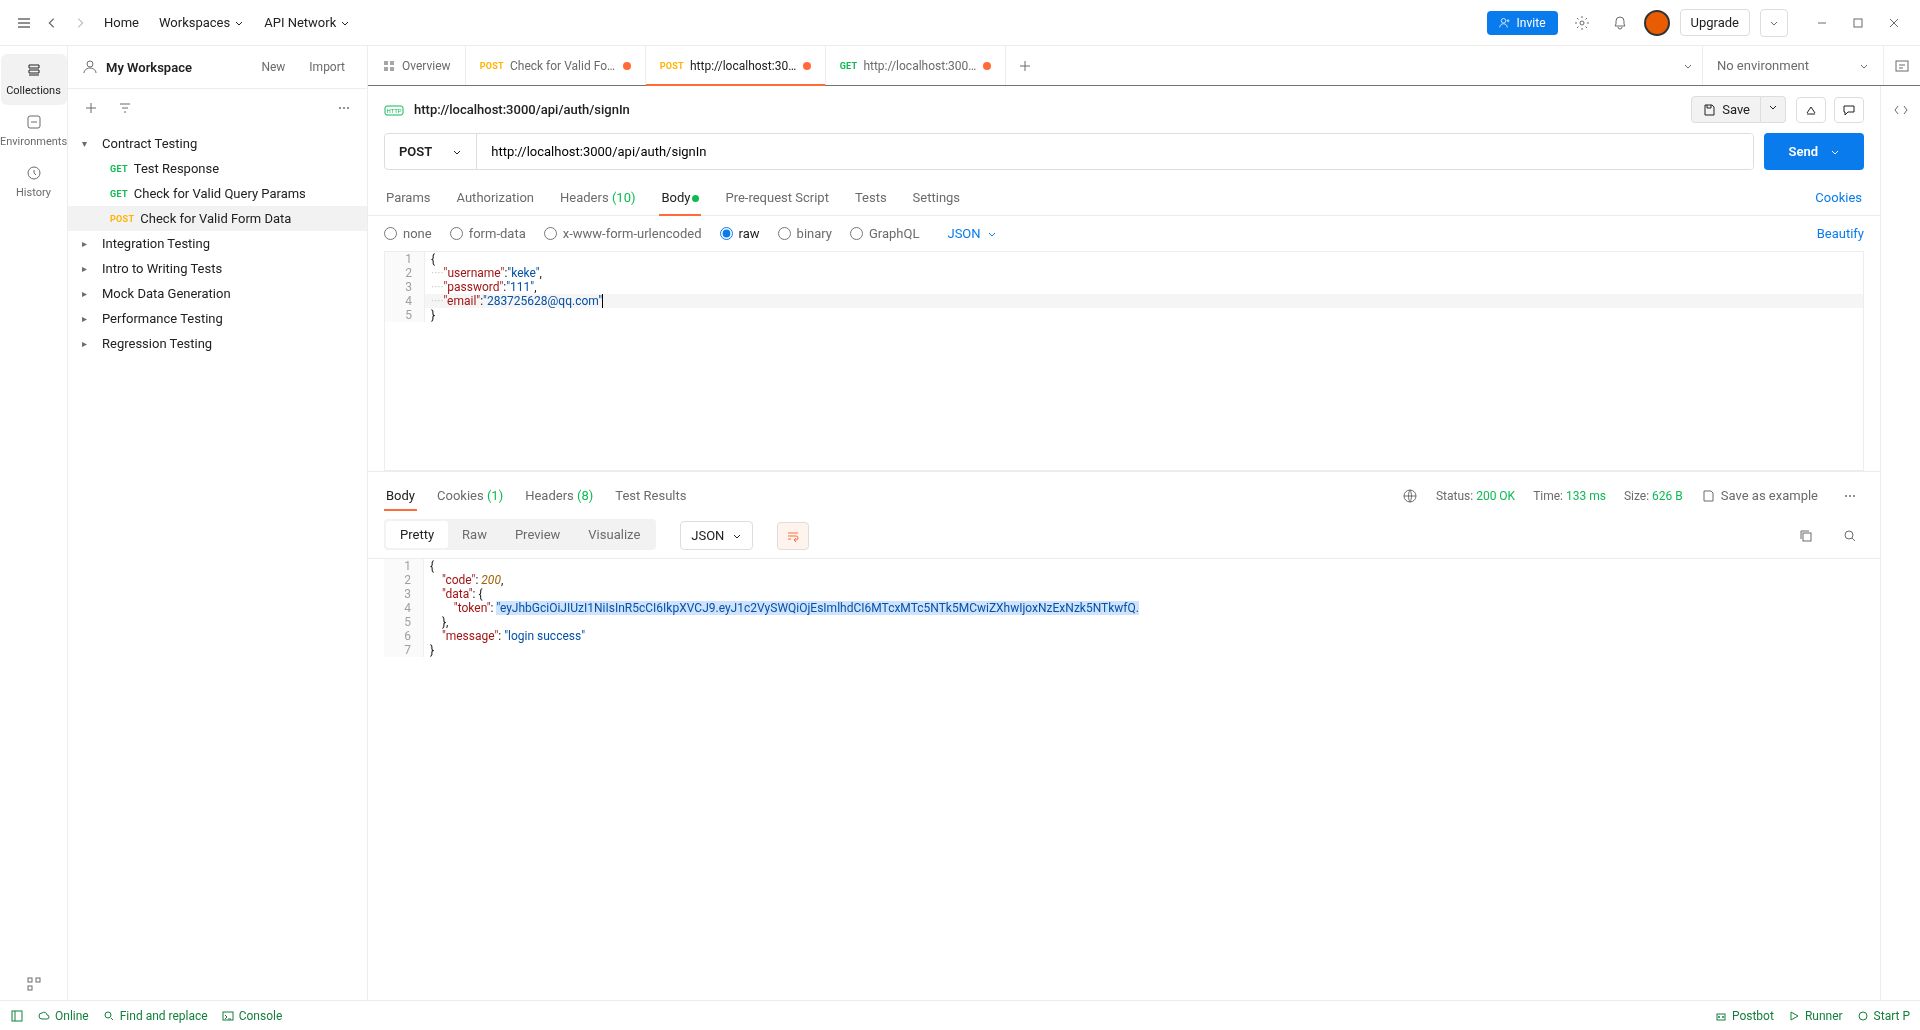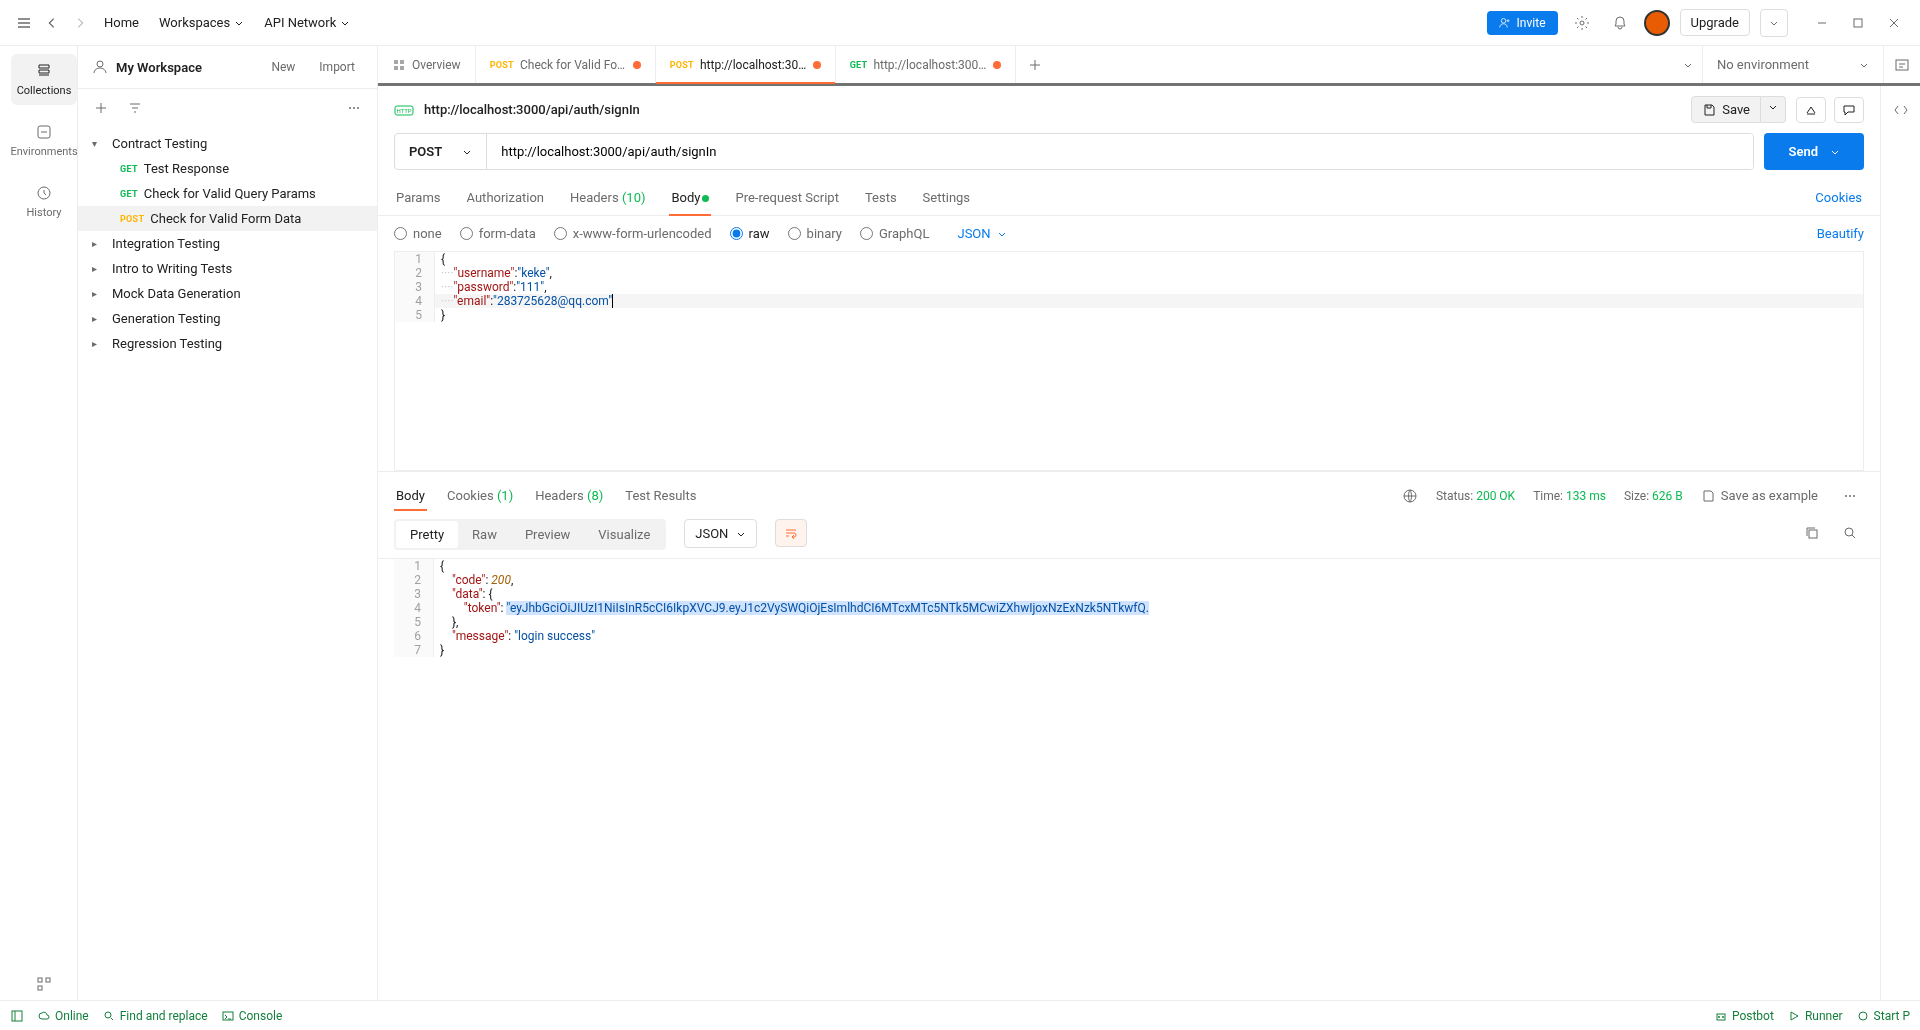--- a/index.html
+++ b/index.html
@@ -17,21 +17,21 @@
 .icon-btn { width: 28px; height: 28px; display: flex; align-items: center; justify-content: center; color: #6b6b6b; cursor: pointer; }
 .avatar { width: 26px; height: 26px; border-radius: 50%; background: #e85d04; border: 2px solid #333; }
 .upgrade-btn { border: 1px solid #ddd; padding: 5px 10px; border-radius: 4px; cursor: pointer; display: flex; align-items: center; gap: 4px; }
 .win-controls { display: flex; gap: 4px; margin-left: 8px; }
 .win-controls .icon-btn { width: 32px; }
 
 
 .body { display: flex; flex: 1; overflow: hidden; }
 
 
-.left-rail { width: 78px; border-right: 1px solid #ededed; display: flex; flex-direction: column; align-items: flex-end; padding-top: 8px; gap: 10px; }
+.left-rail { width: 68px; border-right: 1px solid #ededed; display: flex; flex-direction: column; align-items: center; padding-top: 8px; }
 .rail-item { display: flex; flex-direction: column; align-items: center; gap: 4px; padding: 8px 4px; width: 66px; border-radius: 6px; cursor: pointer; color: #6b6b6b; font-size: 11px; }
 .rail-item.active { background: #f2f2f2; color: #212121; }
 
 
 .sidebar { width: 300px; border-right: 1px solid #ededed; display: flex; flex-direction: column; }
 .ws-header { display: flex; align-items: center; padding: 10px 14px; gap: 8px; border-bottom: 1px solid #ededed; }
 .ws-header .ws-name { font-weight: 600; flex: 1; }
 .ws-btn { padding: 4px 8px; cursor: pointer; color: #6b6b6b; font-size: 12px; }
 .sidebar-toolbar { display: flex; align-items: center; padding: 6px 10px; gap: 8px; color: #6b6b6b; }
 .sidebar-toolbar .tool { width: 26px; height: 26px; display: flex; align-items: center; justify-content: center; cursor: pointer; }
@@ -42,21 +42,21 @@
 .tree-row .chevron { width: 14px; color: #6b6b6b; font-size: 10px; }
 .tree-row.child { padding-left: 42px; }
 .method-badge { font-size: 9px; font-weight: 700; letter-spacing: 0.3px; }
 .method-get { color: #0cbb52; }
 .method-post { color: #ffb400; }
 
 
 .main { flex: 1; display: flex; flex-direction: column; overflow: hidden; }
 
 
-.tabs { display: flex; align-items: center; border-bottom: 3px solid #737373; height: 40px; }
+.tabs { display: flex; align-items: center; border-bottom: 1px solid #737373; height: 40px; }
 .tab { display: flex; align-items: center; gap: 6px; padding: 0 14px; height: 100%; border-right: 1px solid #ededed; cursor: pointer; font-size: 12px; color: #6b6b6b; max-width: 180px; position: relative; }
 .tab.active { color: #212121; }
 .tab.active::after { content: ""; position: absolute; bottom: -1px; left: 0; right: 0; height: 2px; background: #ff6c37; }
 .tab .dot { width: 8px; height: 8px; border-radius: 50%; background: #ff6c37; flex-shrink: 0; }
 .tab .txt { white-space: nowrap; overflow: hidden; text-overflow: ellipsis; }
 .tab-add { padding: 0 12px; color: #6b6b6b; cursor: pointer; }
 .tabs .spacer { flex: 1; }
 .env-select { border-left: 1px solid #ededed; padding: 0 14px; height: 100%; display: flex; align-items: center; gap: 50px; color: #6b6b6b; cursor: pointer; }
 .env-icon { border-left: 1px solid #ededed; padding: 0 10px; height: 100%; display: flex; align-items: center; color: #6b6b6b; cursor: pointer; }
 
@@ -114,21 +114,21 @@
 .resp-bar { display: flex; align-items: center; padding: 8px 16px 0; border-top: 1px solid #ededed; gap: 18px; }
 .resp-tab { padding: 8px 2px; cursor: pointer; color: #6b6b6b; position: relative; }
 .resp-tab.active { color: #212121; }
 .resp-tab.active::after { content: ""; position: absolute; bottom: 0; left: 0; right: 0; height: 2px; background: #ff6c37; }
 .resp-tab .ct { color: #0cbb52; }
 .resp-bar .spacer { flex: 1; }
 .resp-meta { color: #6b6b6b; font-size: 12px; }
 .resp-meta .ok { color: #0cbb52; }
 .save-example { color: #6b6b6b; display: flex; align-items: center; gap: 6px; cursor: pointer; }
 
-.resp-view { display: flex; align-items: flex-start; padding: 8px 16px; gap: 10px; border-bottom: 1px solid #ededed; }
+.resp-view { display: flex; align-items: flex-end; padding: 8px 16px; gap: 16px; border-bottom: 1px solid #ededed; }
 .view-seg { display: flex; background: #f2f2f2; border-radius: 4px; padding: 2px; }
 .view-opt { padding: 6px 14px; cursor: pointer; color: #6b6b6b; border-radius: 3px; }
 .view-opt.active { background: #fff; color: #212121; }
 .resp-format { margin-left: 8px; border: 1px solid #ddd; padding: 6px 10px; border-radius: 4px; display: flex; align-items: center; gap: 8px; cursor: pointer; }
 .wrap-btn { margin-left: 8px; border: 1px solid #ddd; padding: 6px 8px; border-radius: 4px; cursor: pointer; color: #ff6c37; background: #fff3ee; }
 .resp-view .spacer { flex: 1; }
 
 .resp-editor { margin: 0 16px 8px; font-family: Menlo, Consolas, monospace; font-size: 12px; flex: 1; overflow: auto; }
 .resp-editor .editor-line { display: flex; }
 .sel { background: #cfe3ff; }
@@ -319,21 +319,21 @@
         <div class="tree-row">
             <span class="chevron">▸</span>
             <span>Intro to Writing Tests</span>
           </div>
         <div class="tree-row">
             <span class="chevron">▸</span>
             <span>Mock Data Generation</span>
           </div>
         <div class="tree-row">
             <span class="chevron">▸</span>
-            <span>Generation Testing</span>
+            <span>Performance Testing</span>
           </div>
         <div class="tree-row">
             <span class="chevron">▸</span>
             <span>Regression Testing</span>
           </div>
       </div>
     </div>
 
     <div class="main">
 

